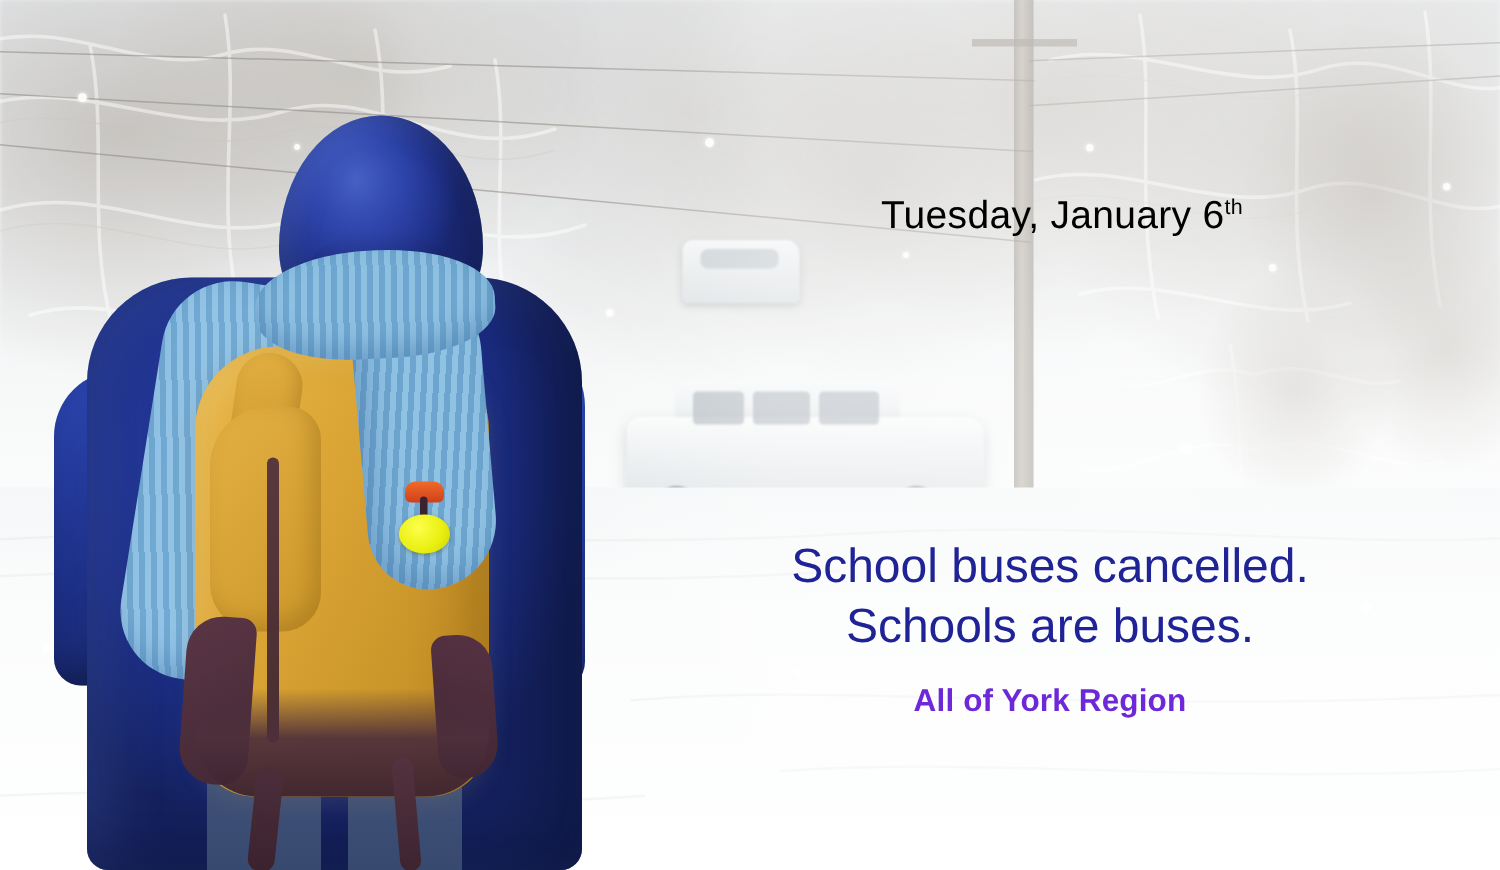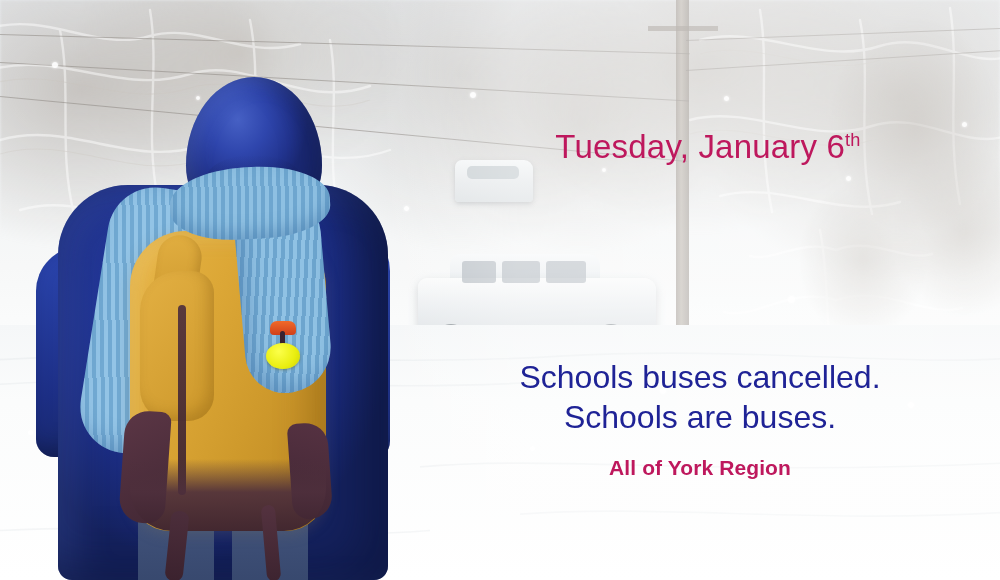--- a/index.html
+++ b/index.html
@@ -277,42 +277,42 @@
   }
 
   
   .copy{
     position:absolute; left:400px; top:0; width:600px; height:100%;
     text-align:center; color:#1a1a9e;
   }
 
   .date{
     position:absolute; left:16px; right:0; top:128px;
-    font-size:33px; font-weight:400; letter-spacing:.2px;
-    color:#be185d;
+    font-size:26px; font-weight:400; letter-spacing:.2px;
+    color:#000000;
   }
   .date .ord{ font-size:.55em; vertical-align:super; line-height:0; }
 
   .headline{
     position:absolute; left:0; right:0; top:190px;
     font-size:76px; line-height:.94; font-weight:700;
     letter-spacing:-1.2px; color:#141496;
   }
   .headline .l1, .headline .l2{ display:block; }
   .headline .l2{ margin-top:4px; }
 
   .sub{
     position:absolute; left:0; right:0; top:358px;
     font-size:32px; line-height:1.24; font-weight:300; color:#1f2396;
   }
   .sub span{ display:block; }
 
   .region{
     position:absolute; left:0; right:0; top:456px;
-    font-size:21px; font-weight:700; letter-spacing:.1px; color:#be185d;
+    font-size:21px; font-weight:700; letter-spacing:.1px; color:#6d28d9;
   }
 </style>
 </head>
 <body>
 
 <div class="banner">
 
   <div class="photo">
 
     <div class="sky"></div>
@@ -447,20 +447,20 @@
   </div>
 
   <div class="copy">
 
     <div class="date">
       <span>Tuesday, January 6</span><span class="ord">th</span>
     </div>
 
 
     <div class="sub">
-      <span>Schools buses cancelled.</span>
+      <span>School buses cancelled.</span>
       <span>Schools are buses.</span>
     </div>
 
     <div class="region">All of York Region</div>
   </div>
 
 </div>
 
 </body></html>

